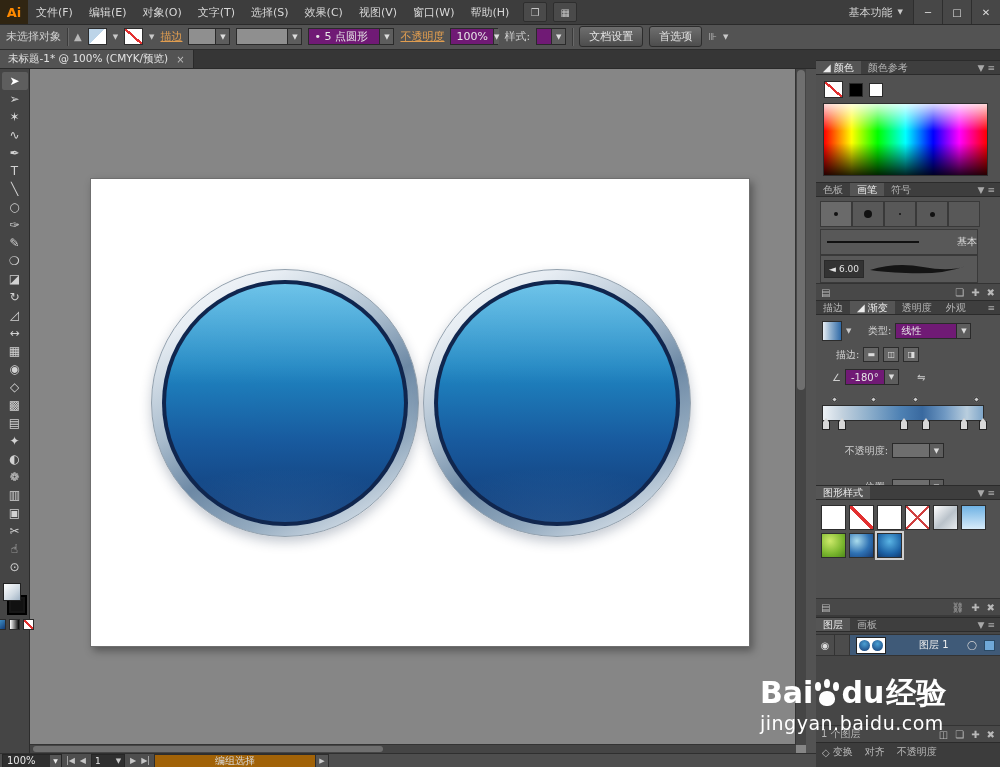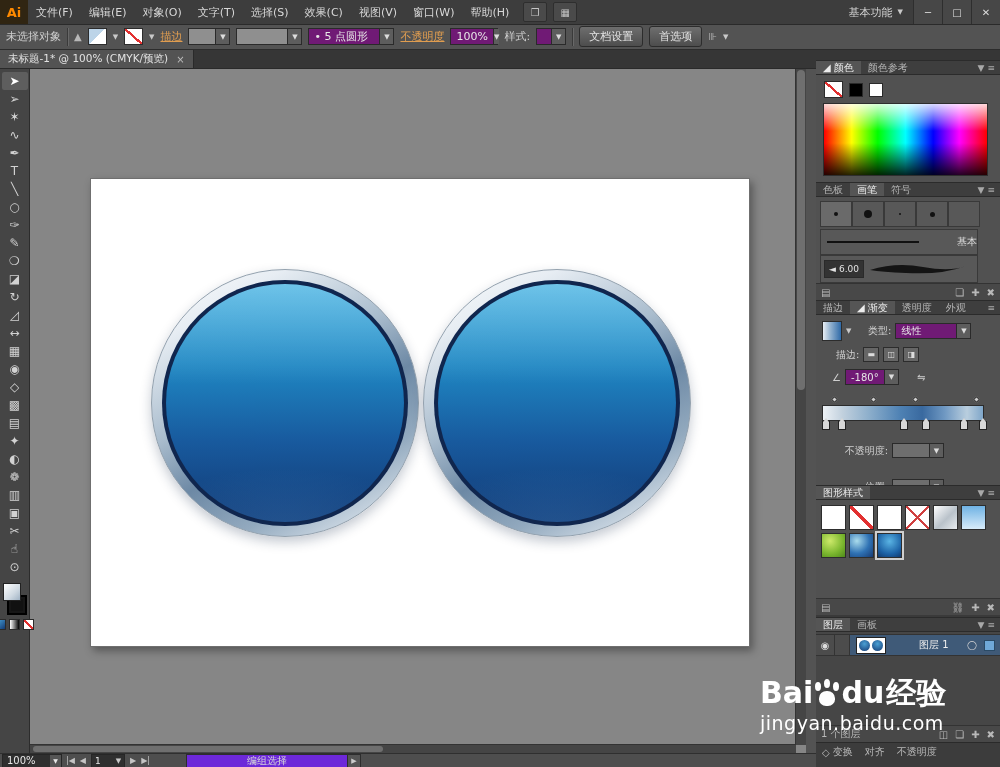--- a/index.html
+++ b/index.html
@@ -132,21 +132,21 @@
   .btabs{position:absolute;left:816px;top:742px;width:184px;height:25px;background:#3c3c3c;border-top:1px solid #2a2a2a;display:flex;align-items:flex-start;font-size:10px;color:#b8b8b8;z-index:16;}
   .btab{padding:2px 6px;display:flex;align-items:center;gap:3px;}
 
   
   .statusbar{position:absolute;left:0;bottom:0;width:816px;height:14px;background:#4e4e4e;border-top:1px solid #2f2f2f;display:flex;align-items:center;gap:4px;padding:0 2px;box-sizing:border-box;z-index:18;font-size:10px;}
   .zoombox{width:58px;height:12px;background:#2f2f2f;border:1px solid #262626;color:#e8e8e8;display:flex;align-items:center;}
   .zoombox .val{padding:0 4px;}
   .zoombox .arr{margin-left:auto;width:11px;text-align:center;font-size:6px;background:#555;align-self:stretch;display:flex;align-items:center;justify-content:center;}
   .nav{display:flex;align-items:center;gap:5px;color:#c5c5c5;font-size:8px;}
   .pagebox{width:26px;height:12px;background:#2f2f2f;border:1px solid #262626;color:#e8e8e8;display:flex;align-items:center;justify-content:space-between;padding:0 3px;font-size:9px;}
-  .statfield{width:160px;height:12px;background:#6d28d9;border:1px solid #2d2d2d;color:#d8d8d8;display:flex;align-items:center;justify-content:center;position:relative;font-size:10px;margin-left:32px;}
+  .statfield{width:160px;height:12px;background:#a16207;border:1px solid #2d2d2d;color:#d8d8d8;display:flex;align-items:center;justify-content:center;position:relative;font-size:10px;}
   .statfield .go{position:absolute;right:-14px;top:-1px;width:12px;height:12px;background:#555;border:1px solid #2d2d2d;color:#ccc;font-size:7px;display:flex;align-items:center;justify-content:center;}
 
   
   .watermark{position:absolute;left:760px;top:678px;z-index:100;color:#fff;}
   .wm-brand{display:flex;align-items:flex-end;gap:2px;font-weight:bold;font-size:30px;line-height:1;}
   .paw{position:relative;width:24px;height:28px;}
   .paw::before{content:'';position:absolute;left:4px;top:11px;width:16px;height:15px;background:#fff;border-radius:48% 48% 44% 44%;}
   .paw::after{content:'';position:absolute;left:0;top:2px;width:6px;height:9px;background:#fff;border-radius:50%;box-shadow:9px -3px 0 0 #fff,18px 0 0 0 #fff;}
   .wm-url{font-size:19px;margin-top:4px;letter-spacing:.5px;}
 </style>

